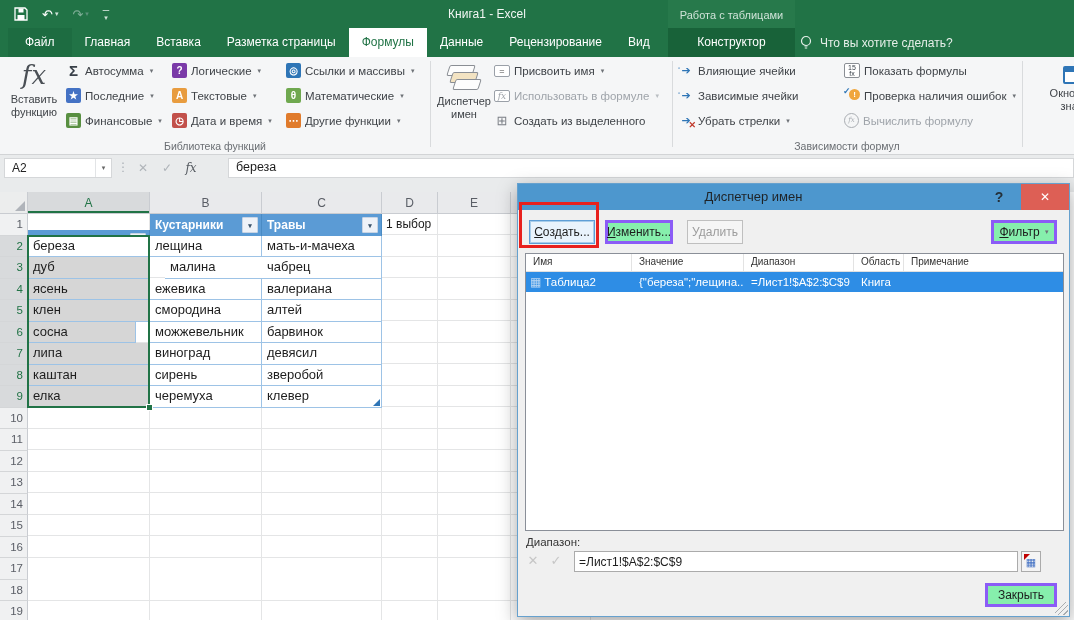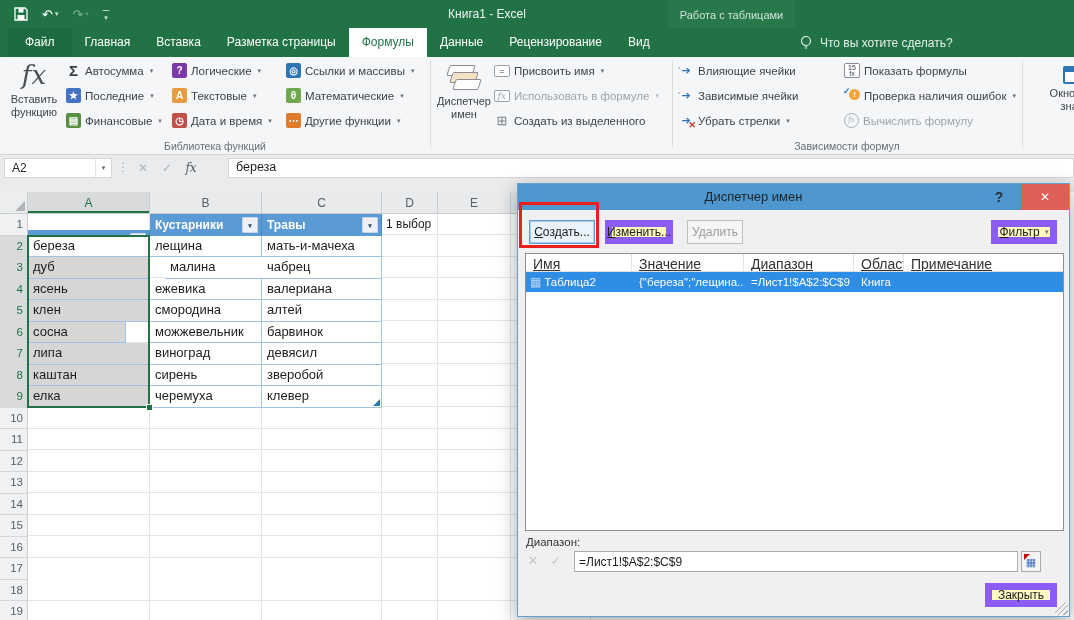--- a/index.html
+++ b/index.html
@@ -88,27 +88,27 @@
   .d1cell { position:absolute; font-size:12px; color:#1d1d1d; white-space:nowrap; }
   .selbox { position:absolute; border:2px solid var(--excel-green,#217346); pointer-events:none; }
   .fillhandle { position:absolute; width:7px; height:7px; background:var(--excel-green,#217346); border:1px solid #fff; }
   .tbl-resize { position:absolute; border-style:solid; border-width:0 0 7px 7px; border-color:transparent transparent #2e75b6 transparent; }
   
   .dialog { position:absolute; left:517px; top:183px; width:553px; height:434px; background:#f0f0f0; border:1px solid #66a1ce; box-shadow:0 6px 18px rgba(0,0,0,.35); z-index:40; }
   .dlg-title { position:absolute; left:0; top:0; right:0; height:26px; background:var(--dialog-title-blue,#4d97ce); }
   .dlg-title .dtext { position:absolute; left:0; right:80px; top:0; height:26px; line-height:26px; text-align:center; font-size:13px; color:#1f2326; }
   .dlg-help { position:absolute; right:58px; top:0; width:24px; height:26px; color:#243039; font-size:14px; font-weight:bold; text-align:center; line-height:26px; }
   .dlg-close { position:absolute; right:0; top:0; width:48px; height:26px; background:var(--close-red,#dd5f55); color:#fff; font-size:12px; text-align:center; line-height:26px; }
-  .dbtn { position:absolute; height:24px; background:#fef9c3; border:7px solid #8b5cf6; font-size:12px; color:#1d1d1d; text-align:center; display:flex; align-items:center; justify-content:center; }
+  .dbtn { position:absolute; height:24px; background:#86efac; border:3px solid #8b5cf6; font-size:12px; color:#1d1d1d; text-align:center; display:flex; align-items:center; justify-content:center; }
   .dbtn.focused { background:#e9f3fc; border:1px solid #5e9ed6; box-shadow:0 0 0 1px #a8cdea inset; }
   .dbtn.disabled { background:#f5f5f5; border:1px solid #bfbfbf; color:#9c9c9c; }
   .accel { text-decoration:underline; }
   .dlist { position:absolute; left:7px; top:69px; width:539px; height:278px; background:#fff; border:1px solid #8a8f98; }
   .dl-head { display:flex; height:18px; border-bottom:1px solid #e0e0e0; }
-  .dl-head .hc { font-size:14px; color:#333; padding:2px 0 0 7px; border-right:1px solid #e3e3e3; overflow:hidden; white-space:nowrap;text-decoration:underline; }
+  .dl-head .hc { font-size:10px; color:#333; padding:2px 0 0 7px; border-right:1px solid #e3e3e3; overflow:hidden; white-space:nowrap; }
   .dl-row { display:flex; height:20px; background:var(--selection-blue,#2e8de5); color:#fff; align-items:center; }
   .dl-row .rc { font-size:11.5px; padding-left:7px; overflow:hidden; white-space:nowrap; }
   .rowicon { font-size:12px; color:#bcd7f2; margin:0 3px 0 4px; }
   .dlg-rangelabel { position:absolute; left:8px; top:352px; font-size:11.5px; color:#333; }
   .xy-ic { position:absolute; top:367px; width:22px; height:20px; font-size:13px; color:#c6c6c6; text-align:center; line-height:20px; }
   .dlg-input { position:absolute; left:56px; top:367px; width:444px; height:21px; border:1px solid #ababab; background:#fff; font-size:12px; color:#1d1d1d; padding:0 4px; font-family:"Liberation Sans",sans-serif; }
   .dlg-picker { position:absolute; left:503px; top:367px; width:20px; height:21px; border:1px solid #ababab; background:#f4f4f4; text-align:center; }
   .dlg-picker .pg { font-size:11px; color:#4472c4; line-height:19px; }
   .dlg-picker .ptri { position:absolute; left:2px; top:2px; border-style:solid; border-width:6px 6px 0 0; border-color:#c00000 transparent transparent transparent; }
   .dlg-grip { position:absolute; right:1px; bottom:1px; width:13px; height:13px;
@@ -151,20 +151,21 @@
     <div class="tabs" style="left:8px; position:absolute;">
       <span class="tab file">Файл</span>
       <span class="tab">Главная</span>
       <span class="tab">Вставка</span>
       <span class="tab">Разметка страницы</span>
       <span class="tab active">Формулы</span>
       <span class="tab">Данные</span>
       <span class="tab">Рецензирование</span>
       <span class="tab">Вид</span>
     </div>
+    <div class="tab-constructor">Конструктор</div>
     <div class="tellme">
       <svg width="12" height="16" viewBox="0 0 12 16">
           <circle cx="6" cy="6" r="4.5" fill="none" stroke="#e6efe9" stroke-width="1.2"></circle>
           <path d="M4.5 11 h3 M4.8 13 h2.4" stroke="#e6efe9" stroke-width="1.2"></path>
         </svg>
       <span>Что вы хотите сделать?</span>
     </div>
   </div>
 
   <div class="ribbon">
@@ -369,21 +370,21 @@
       <div class="tcell" style="left: 262px; top: 43.5px; width: 120px; height: 21.5px; line-height: 20.5px;">мать-и-мачеха</div>
       <div class="tcell gray" style="left: 28px; top: 65px; width: 122px; height: 21.5px; line-height: 20.5px;">дуб</div>
       <div class="tcell" style="left: 165px; top: 65px; width: 112px; height: 21.5px; line-height: 20.5px;">малина</div>
       <div class="tcell" style="left: 262px; top: 65px; width: 120px; height: 21.5px; line-height: 20.5px;">чабрец</div>
       <div class="tcell gray" style="left: 28px; top: 86.5px; width: 122px; height: 21.5px; line-height: 20.5px;">ясень</div>
       <div class="tcell" style="left: 150px; top: 86.5px; width: 112px; height: 21.5px; line-height: 20.5px;">ежевика</div>
       <div class="tcell" style="left: 262px; top: 86.5px; width: 120px; height: 21.5px; line-height: 20.5px;">валериана</div>
       <div class="tcell gray" style="left: 28px; top: 108px; width: 122px; height: 21.5px; line-height: 20.5px;">клен</div>
       <div class="tcell" style="left: 150px; top: 108px; width: 112px; height: 21.5px; line-height: 20.5px;">смородина</div>
       <div class="tcell" style="left: 262px; top: 108px; width: 120px; height: 21.5px; line-height: 20.5px;">алтей</div>
-      <div class="tcell gray" style="left: 28px; top: 129.5px; width: 98px; height: 21.5px; line-height: 20.5px;">сосна</div>
+      <div class="tcell gray" style="left: 28px; top: 129.5px; width: 108px; height: 21.5px; line-height: 20.5px;">сосна</div>
       <div class="tcell" style="left: 150px; top: 129.5px; width: 112px; height: 21.5px; line-height: 20.5px;">можжевельник</div>
       <div class="tcell" style="left: 262px; top: 129.5px; width: 120px; height: 21.5px; line-height: 20.5px;">барвинок</div>
       <div class="tcell gray" style="left: 28px; top: 151px; width: 122px; height: 21.5px; line-height: 20.5px;">липа</div>
       <div class="tcell" style="left: 150px; top: 151px; width: 112px; height: 21.5px; line-height: 20.5px;">виноград</div>
       <div class="tcell" style="left: 262px; top: 151px; width: 120px; height: 21.5px; line-height: 20.5px;">девясил</div>
       <div class="tcell gray" style="left: 28px; top: 172.5px; width: 122px; height: 21.5px; line-height: 20.5px;">каштан</div>
       <div class="tcell" style="left: 150px; top: 172.5px; width: 112px; height: 21.5px; line-height: 20.5px;">сирень</div>
       <div class="tcell" style="left: 262px; top: 172.5px; width: 120px; height: 21.5px; line-height: 20.5px;">зверобой</div>
       <div class="tcell gray" style="left: 28px; top: 194px; width: 122px; height: 21.5px; line-height: 20.5px;">елка</div>
       <div class="tcell" style="left: 150px; top: 194px; width: 112px; height: 21.5px; line-height: 20.5px;">черемуха</div>

